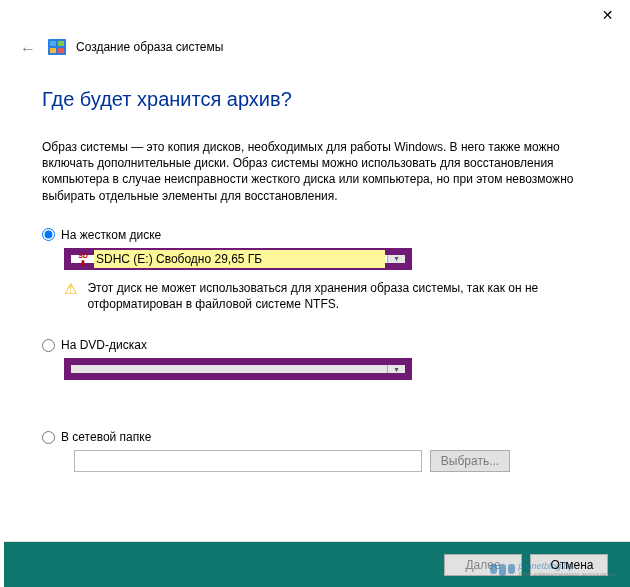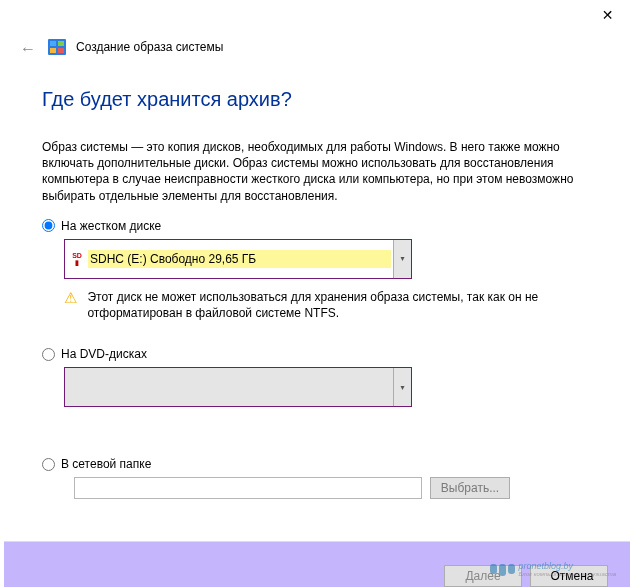--- a/index.html
+++ b/index.html
@@ -54,38 +54,38 @@
   }
   .heading {
     color: #003399;
     font-size: 20px;
     font-weight: 400;
     margin-bottom: 28px;
   }
   .description {
     font-size: 12px;
     line-height: 1.35;
-    margin-bottom: 15px;
+    margin-bottom: 24px;
     color: #000;
   }
   .option-row {
     display: flex;
     align-items: center;
     gap: 6px;
     margin-bottom: 6px;
   }
   .option-row input[type="radio"] {
     margin: 0;
   }
   .option-label { font-size: 12px; }
   .dropdown {
     margin-left: 22px;
     width: 348px;
-    height: 40px;
-    border: 1px solid #701a75;
+    height: 22px;
+    border: 7px solid #701a75;
     background: #e8e8e8;
     display: flex;
     align-items: center;
     position: relative;
     font-size: 12px;
   }
   .dropdown.sdhc { background: #f0f0f0; }
   .dd-content {
     flex: 1;
     display: flex;
@@ -166,25 +166,25 @@
     font-size: 12px;
     color: #7a7a7a;
     cursor: default;
   }
   .footer {
     position: absolute;
     bottom: 0;
     left: 4px;
     right: 0;
     height: 46px;
-    background: #c4b5fd;
+    background: #0f766e;
     border-top: 1px solid #ddd;
     display: flex;
     justify-content: flex-end;
-    align-items: flex-end;
+    align-items: center;
     padding-right: 22px;
     gap: 8px;
   }
   .footer-btn {
     min-width: 78px;
     height: 22px;
     border: 1px solid #adadad;
     background: #e1e1e1;
     font-size: 12px;
     color: #888;

